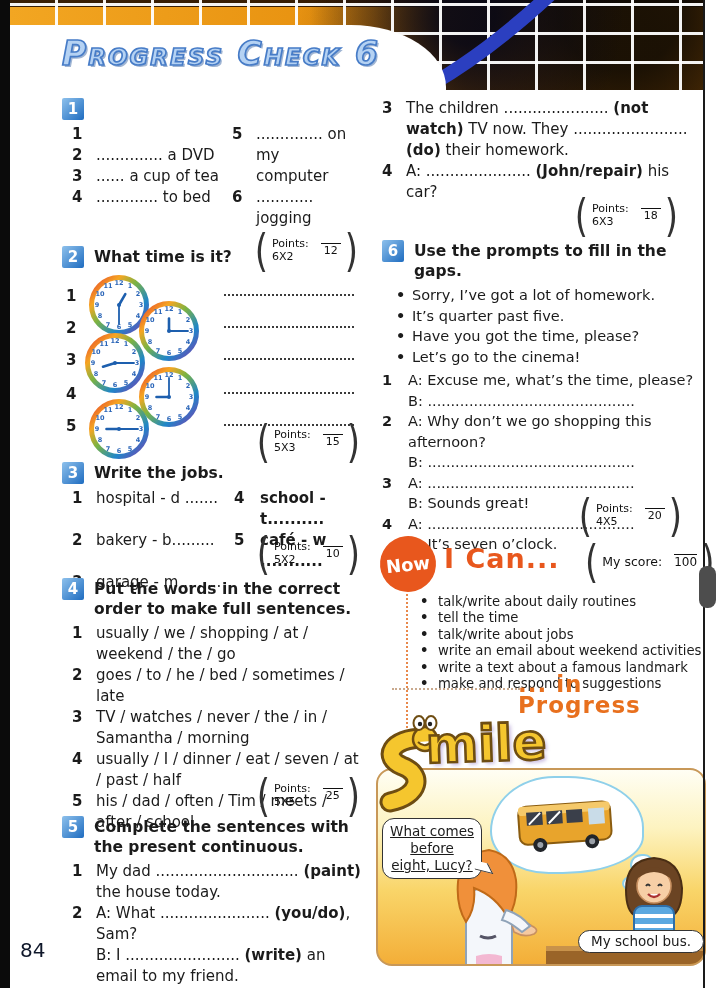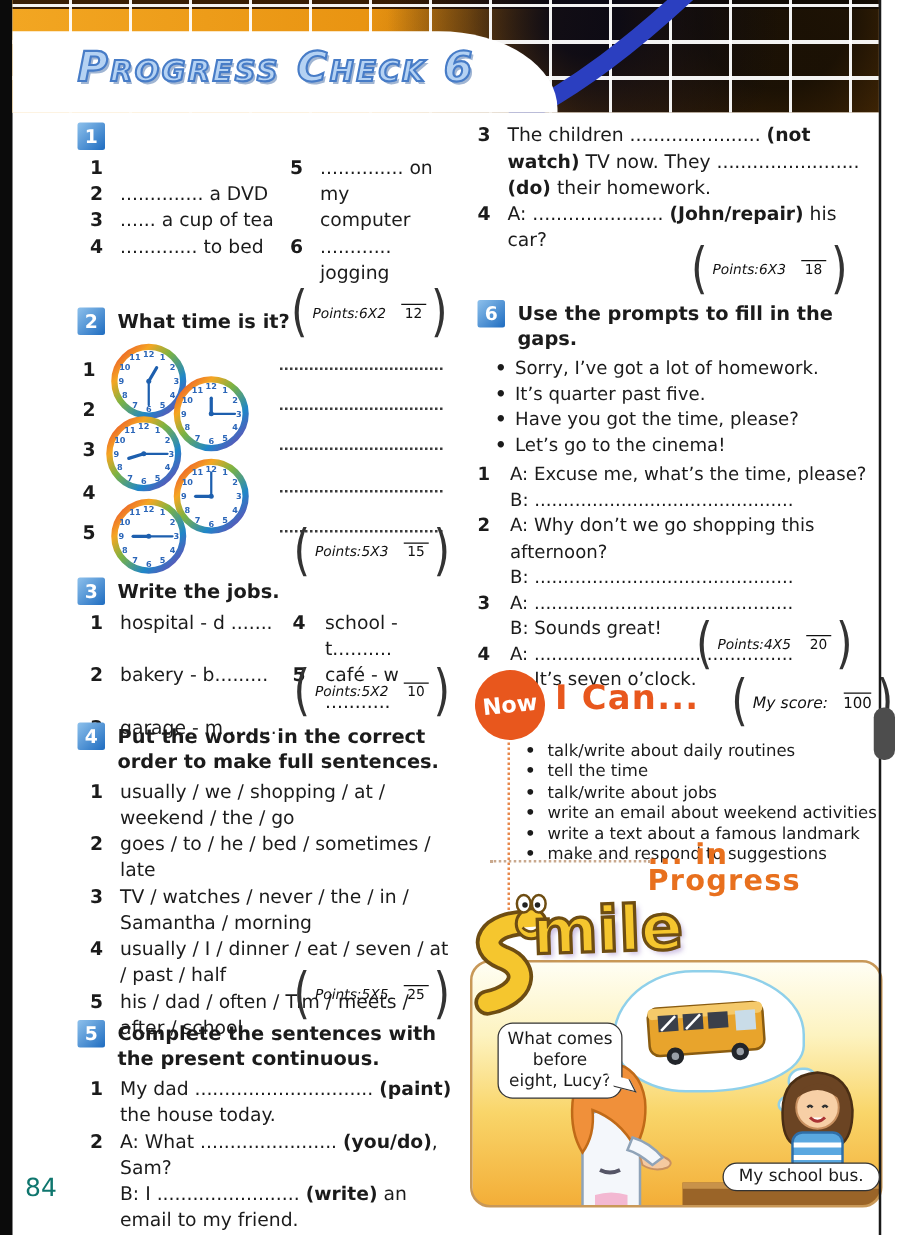--- a/index.html
+++ b/index.html
@@ -3,21 +3,21 @@
 <meta charset="utf-8">
 <style>
   html,body{margin:0;padding:0;background:#fff;}
   body{width:720px;height:988px;position:relative;font-family:"DejaVu Sans","Liberation Sans",sans-serif;color:#1b1b1b;overflow:hidden;}
   #page{position:absolute;inset:0;background:#fff;}
 
   
   .left-strip{position:absolute;left:0;top:0;width:10px;height:988px;background:#0b0b0b;}
   .right-edge{position:absolute;left:703px;top:0;width:2px;height:988px;background:#1a1a1a;}
   .edge-tab{position:absolute;left:699px;top:566px;width:17px;height:42px;background:#4d4d4d;border-radius:8px;}
-  .page-num{position:absolute;left:20px;top:938px;font-size:20px;color:#0f766e;}
+  .page-num{position:absolute;left:20px;top:938px;font-size:20px;color:#0f172a;}
 
   
   .banner{position:absolute;left:10px;top:0;width:693px;height:90px;
     background:
       repeating-linear-gradient(90deg, rgba(255,255,255,0) 0 45px, rgba(255,255,255,.95) 45px 48px),
       repeating-linear-gradient(0deg, rgba(255,255,255,0) 0 26px, rgba(255,255,255,.95) 26px 29px),
       radial-gradient(circle at 66% 18%, rgba(8,8,22,.9) 0 6%, rgba(8,8,22,0) 34%),
       radial-gradient(circle at 88% 10%, rgba(10,8,4,.85) 0 10%, rgba(10,8,4,0) 40%),
       radial-gradient(circle at 80% 95%, rgba(60,30,5,.55) 0 18%, rgba(60,30,5,0) 50%),
       linear-gradient(180deg, rgba(25,8,0,.85) 0 7px, rgba(25,8,0,0) 7px),
@@ -37,38 +37,38 @@
   .eitem{display:flex;}
   .eitem .n{flex:none;width:24px;font-weight:bold;}
   .eitem .t{flex:1;}
   .cols{display:flex;margin-left:10px;}
   .colA{width:160px;}
   .colB{flex:1;}
 
   
   .pts{display:flex;align-items:center;width:max-content;color:#111;}
   .pts .par{font-size:34px;color:#333;transform:scaleY(1.3);font-weight:normal;line-height:34px;}
-  .pts .mid{display:flex;flex-direction:row;font-size:11px;line-height:13px;margin:0 2px 0 4px;font-style:italic;}
+  .pts .mid{display:flex;flex-direction:column;font-size:11px;line-height:13px;margin:0 2px 0 4px;}
   .frac{display:flex;flex-direction:column;align-items:center;font-size:11px;line-height:12px;margin:0 4px 0 10px;}
   .frac .fbar{border-top:1.6px solid #111;width:100%;min-width:20px;margin-bottom:1px;}
   .pts.flow{margin:4px 4px 0 auto;}
   .pts.abs{position:absolute;}
 
   
   .ex2-body{position:relative;height:186px;margin-top:6px;}
   .clock{position:absolute;width:62px;height:62px;}
   .rownum{position:absolute;font-weight:bold;}
   .ansline{position:absolute;border-bottom:2px dotted #3a3a3a;width:130px;left:162px;}
 
   
   .jrow{display:flex;}
   .jrow .n{flex:none;width:24px;font-weight:bold;}
   .jrow .t1{flex:none;width:138px;}
   .jrow .n2{flex:none;width:26px;font-weight:bold;}
-  .jrow .t2{flex:1;}
+  .jrow .t2{flex:1;font-weight:bold;}
 
   
   .rcol{font-size:14.5px;line-height:20.5px;}
   .prompt{display:flex;margin-left:14px;}
   .prompt .b{flex:none;width:16px;font-weight:bold;}
   .dlg{display:flex;}
   .dlg .n{flex:none;width:26px;font-weight:bold;}
   .dlg .lines{flex:1;}
 
   
@@ -85,21 +85,21 @@
 
   
   .smile-logo{position:absolute;left:-14px;top:0;z-index:3;}
   .smile-rest{font-size:50px;font-weight:bold;color:#f5c62e;-webkit-text-stroke:2.6px #6e4d12;
     letter-spacing:0px;position:absolute;left:64px;top:22px;transform:rotate(-2deg);
     text-shadow:3px 3px 4px rgba(140,110,190,.45);}
   .panel{position:absolute;left:0;top:56px;width:326px;height:194px;border:2px solid #c89858;border-radius:16px;
     background:linear-gradient(180deg,#fffef4 0%,#fdf3c0 30%,#f9d569 62%,#f3ae38 100%);overflow:hidden;}
   .bubble{position:absolute;background:#fff;border:1.6px solid #333;border-radius:12px;font-size:13.5px;
     line-height:17px;text-align:center;padding:4px 6px;z-index:2;}
-  .t-bubble{left:20px;top:48px;width:86px;}
+  .t-bubble{left:4px;top:48px;width:86px;text-decoration:underline;}
   .t-bubble:after{content:"";position:absolute;right:-8px;bottom:6px;width:14px;height:10px;background:#fff;
     border-right:1.6px solid #333;border-bottom:1.6px solid #333;transform:skewX(40deg) rotate(18deg);}
   .g-bubble{left:200px;top:160px;width:116px;border-radius:13px;padding:2px 4px;font-size:13.5px;}
   .cloud{position:absolute;left:112px;top:6px;width:150px;height:94px;background:#fff;border:2.4px solid #8fd0ea;
     border-radius:46% 54% 58% 42% / 62% 58% 42% 48%;display:flex;align-items:center;justify-content:center;z-index:1;}
   .puff1{position:absolute;left:252px;top:84px;width:20px;height:16px;background:#fff;border:2px solid #8fd0ea;border-radius:55% 45% 50% 50%/60% 55% 45% 50%;}
   .puff2{position:absolute;left:244px;top:106px;width:14px;height:11px;background:#fff;border:2px solid #8fd0ea;border-radius:50% 50% 45% 55%/55% 45% 55% 50%;}
   .teacher{position:absolute;left:58px;top:78px;z-index:1;}
   .student{position:absolute;left:228px;top:86px;z-index:1;}
   .desk{position:absolute;left:168px;top:176px;width:158px;height:20px;background:#9a6428;border-top:5px solid #c8924a;z-index:0;}

